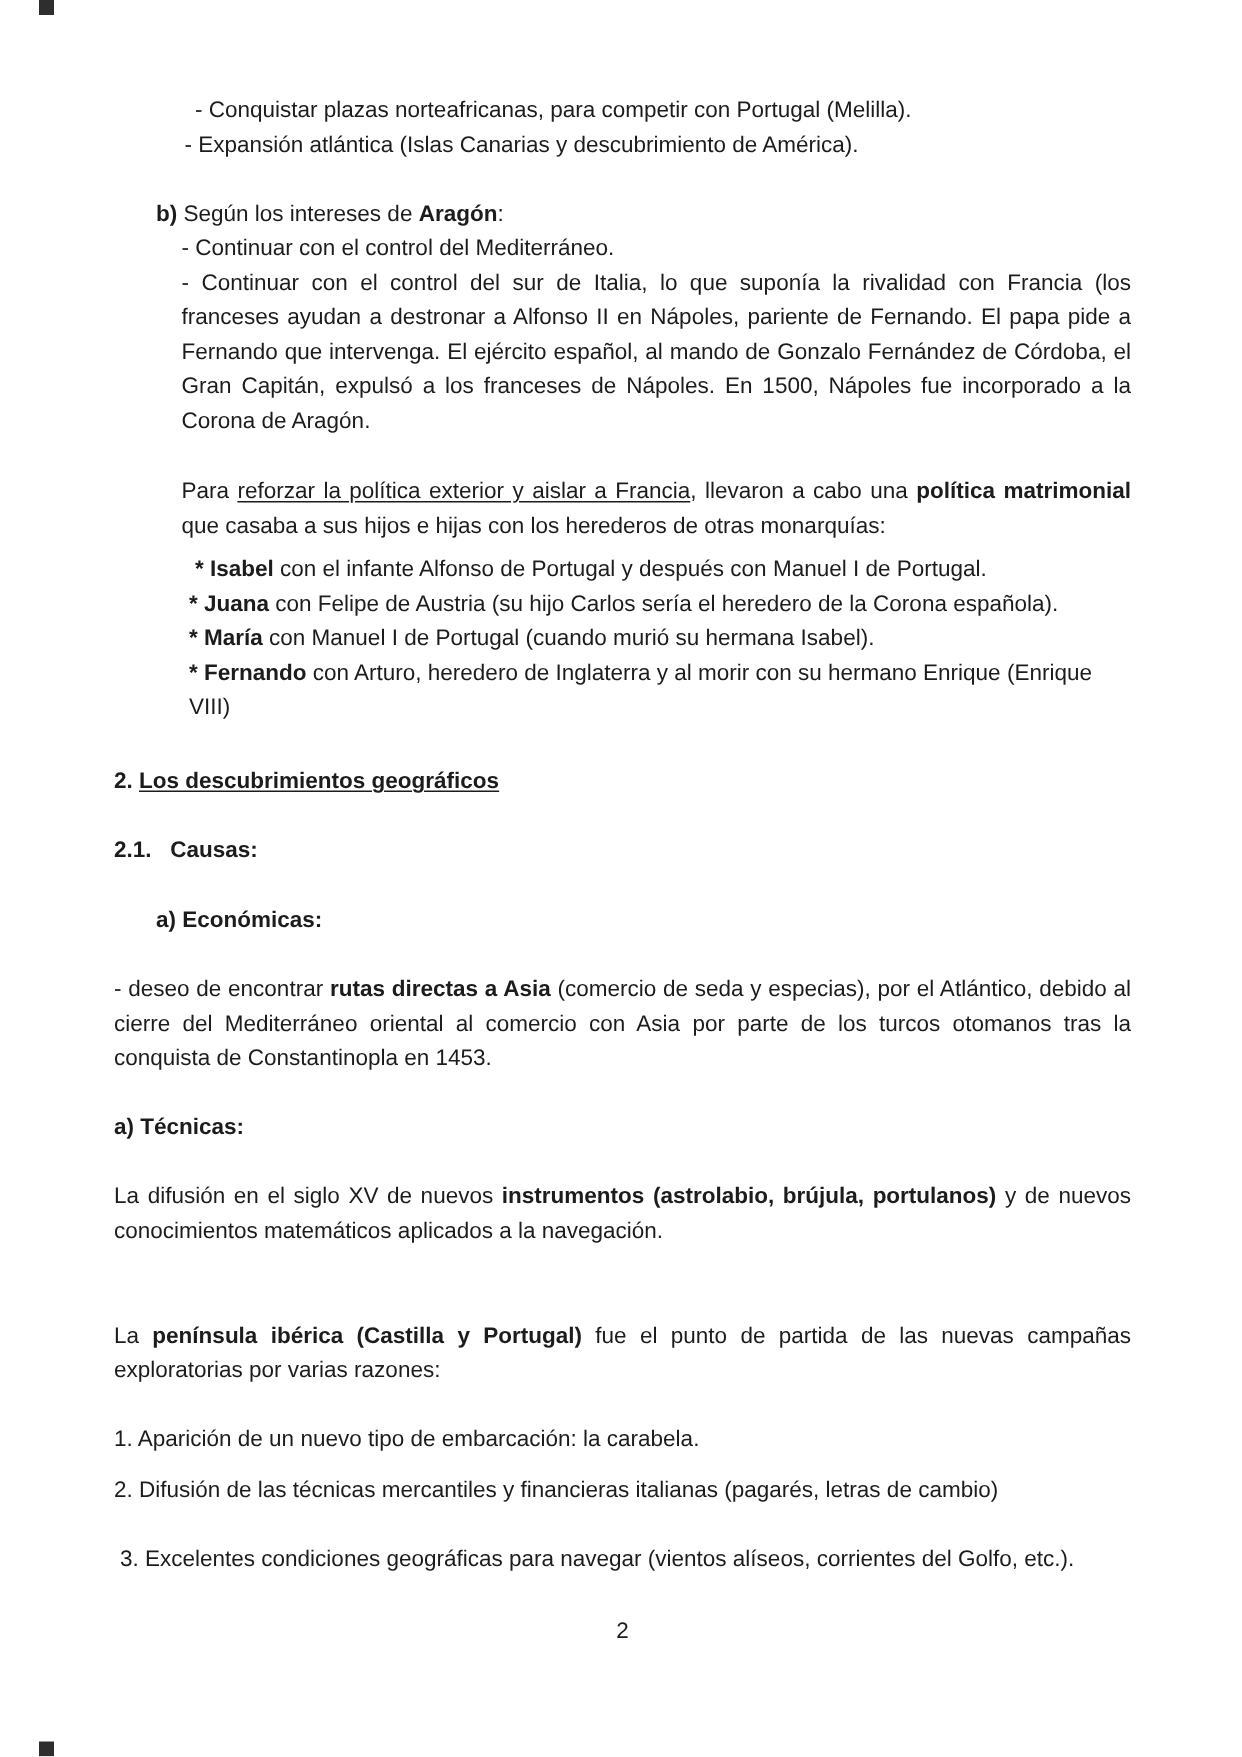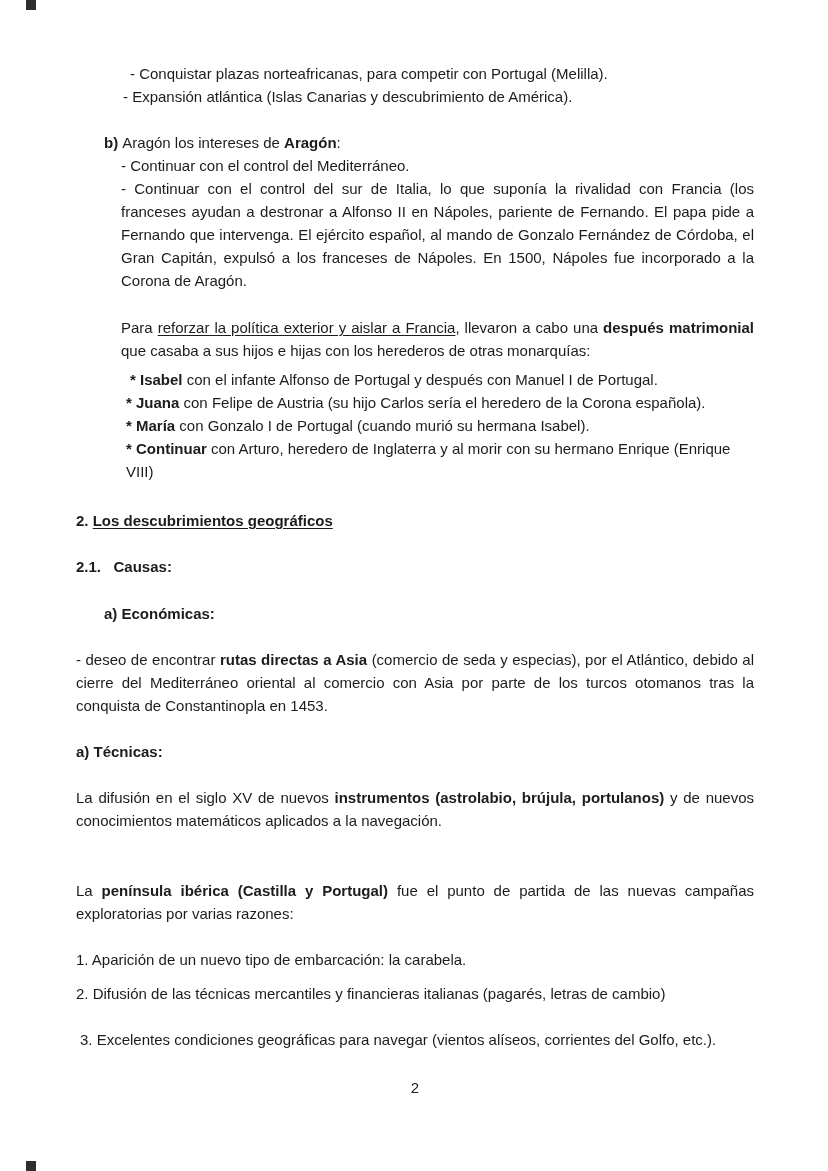--- a/index.html
+++ b/index.html
@@ -43,30 +43,30 @@
 </head>
 <body>
 
 <div class="page">
   <div class="corner tl"></div>
   <div class="corner bl"></div>
 
   <p class="ind54"><span>- Conquistar plazas norteafricanas, para competir con Portugal (Melilla).</span></p>
   <p class="ind47"><span>- Expansión atlántica (Islas Canarias y descubrimiento de América).</span></p>
 
-  <p class="mt23 ind28"><span class="b">b) </span><span>Aragón los intereses de </span><span class="b">Aragón</span><span>:</span></p>
+  <p class="mt23 ind28"><span class="b">b) </span><span>Según los intereses de </span><span class="b">Aragón</span><span>:</span></p>
   <p class="ind45"><span>- Continuar con el control del Mediterráneo.</span></p>
   <p class="ind45 just"><span>- Continuar con el control del sur de Italia, lo que suponía la rivalidad con Francia (los franceses ayudan a destronar a Alfonso II en Nápoles, pariente de Fernando. El papa pide a Fernando que intervenga. El ejército español, al mando de Gonzalo Fernández de Córdoba, el Gran Capitán, expulsó a los franceses de Nápoles. En 1500, Nápoles fue incorporado a la Corona de Aragón.</span></p>
 
-  <p class="mt24 ind45 just"><span>Para </span><span class="u">reforzar la política exterior y aislar a Francia</span><span>, llevaron a cabo una </span><span class="b">después matrimonial</span><span> que casaba a sus hijos e hijas con los herederos de otras monarquías:</span></p>
+  <p class="mt24 ind45 just"><span>Para </span><span class="u">reforzar la política exterior y aislar a Francia</span><span>, llevaron a cabo una </span><span class="b">política matrimonial</span><span> que casaba a sus hijos e hijas con los herederos de otras monarquías:</span></p>
 
   <p class="mt22 ind54"><span class="b">* Isabel</span><span> con el infante Alfonso de Portugal y después con Manuel I de Portugal.</span></p>
   <p class="ind50"><span class="b">* Juana</span><span> con Felipe de Austria (su hijo Carlos sería el heredero de la Corona española).</span></p>
-  <p class="ind50"><span class="b">* María</span><span> con Gonzalo I de Portugal (cuando murió su hermana Isabel).</span></p>
-  <p class="ind50"><span class="b">* Continuar</span><span> con Arturo, heredero de Inglaterra y al morir con su hermano Enrique (Enrique VIII)</span></p>
+  <p class="ind50"><span class="b">* María</span><span> con Manuel I de Portugal (cuando murió su hermana Isabel).</span></p>
+  <p class="ind50"><span class="b">* Fernando</span><span> con Arturo, heredero de Inglaterra y al morir con su hermano Enrique (Enrique VIII)</span></p>
 
   <p class="mt26"><span class="b">2. </span><span class="b u">Los descubrimientos geográficos</span></p>
 
   <p class="mt23"><span class="b">2.1.&nbsp;&nbsp;&nbsp;Causas:</span></p>
 
   <p class="mt24 ind28"><span class="b">a) Económicas:</span></p>
 
   <p class="mt10 just"><span>- deseo de encontrar </span><span class="b">rutas directas a Asia</span><span> (comercio de seda y especias), por el Atlántico, debido al cierre del Mediterráneo oriental al comercio con Asia por parte de los turcos otomanos tras la conquista de Constantinopla en 1453.</span></p>
 
   <p class="mt10"><span class="b">a) Técnicas:</span></p>

